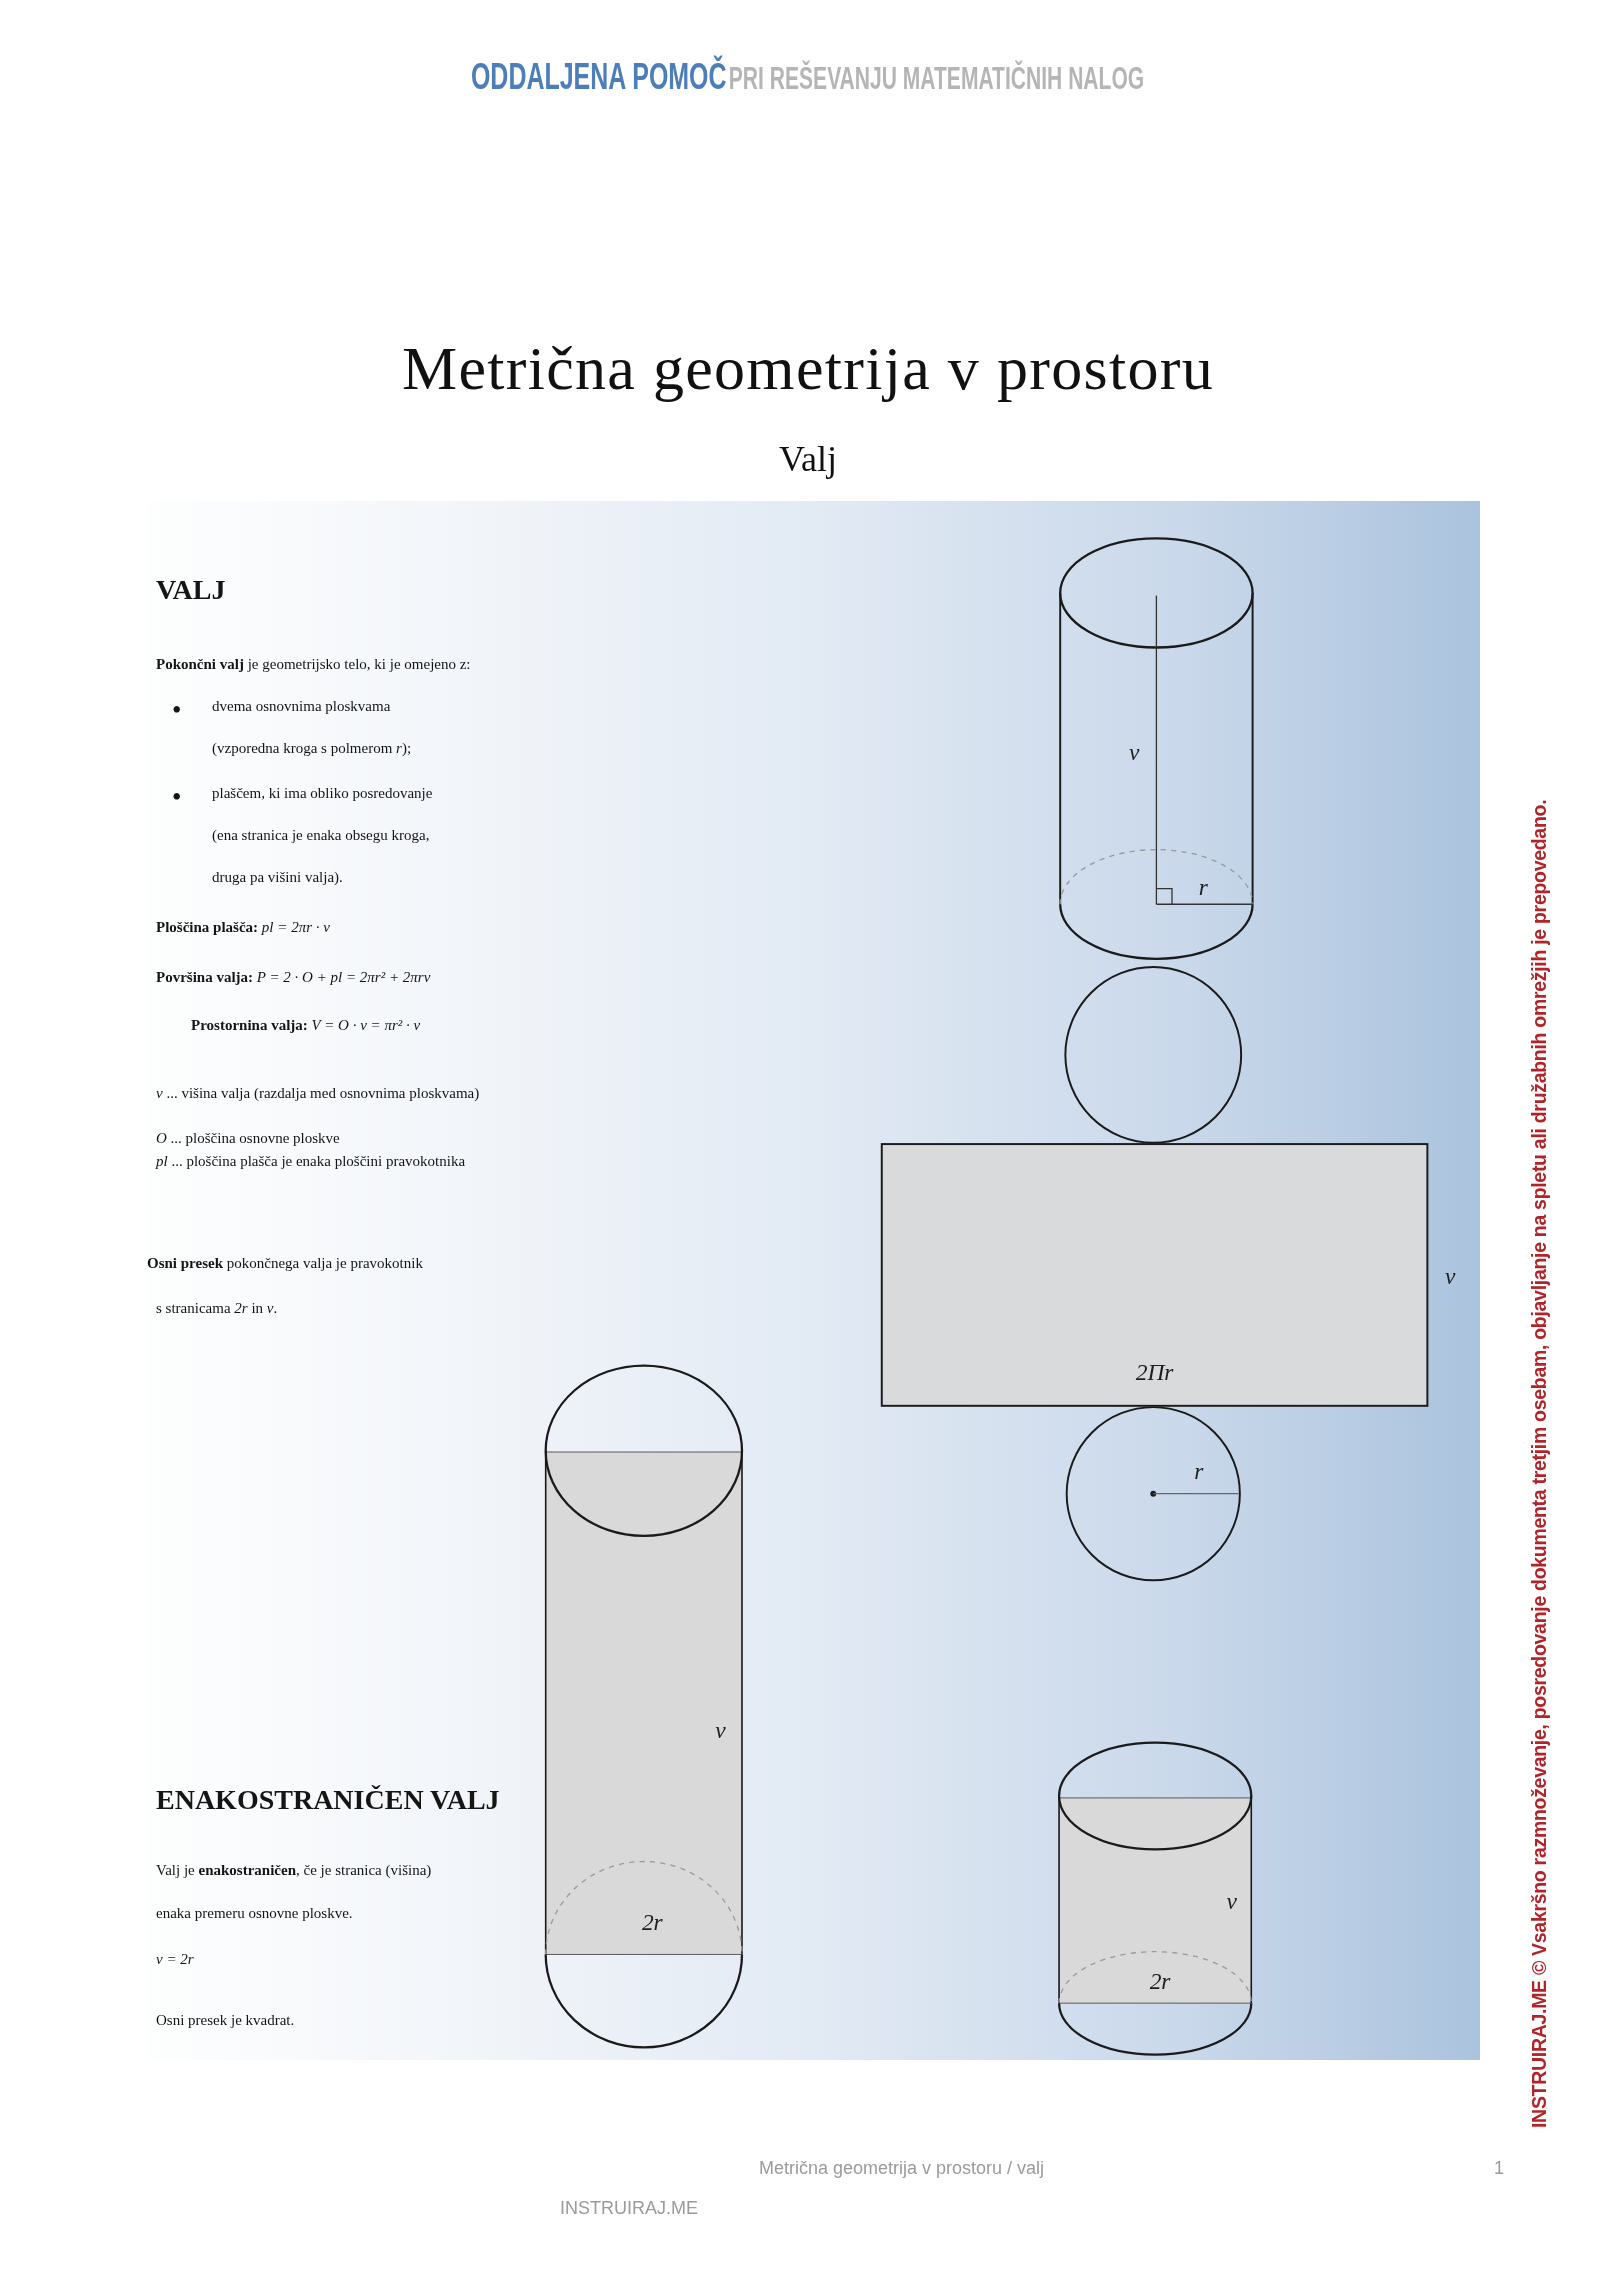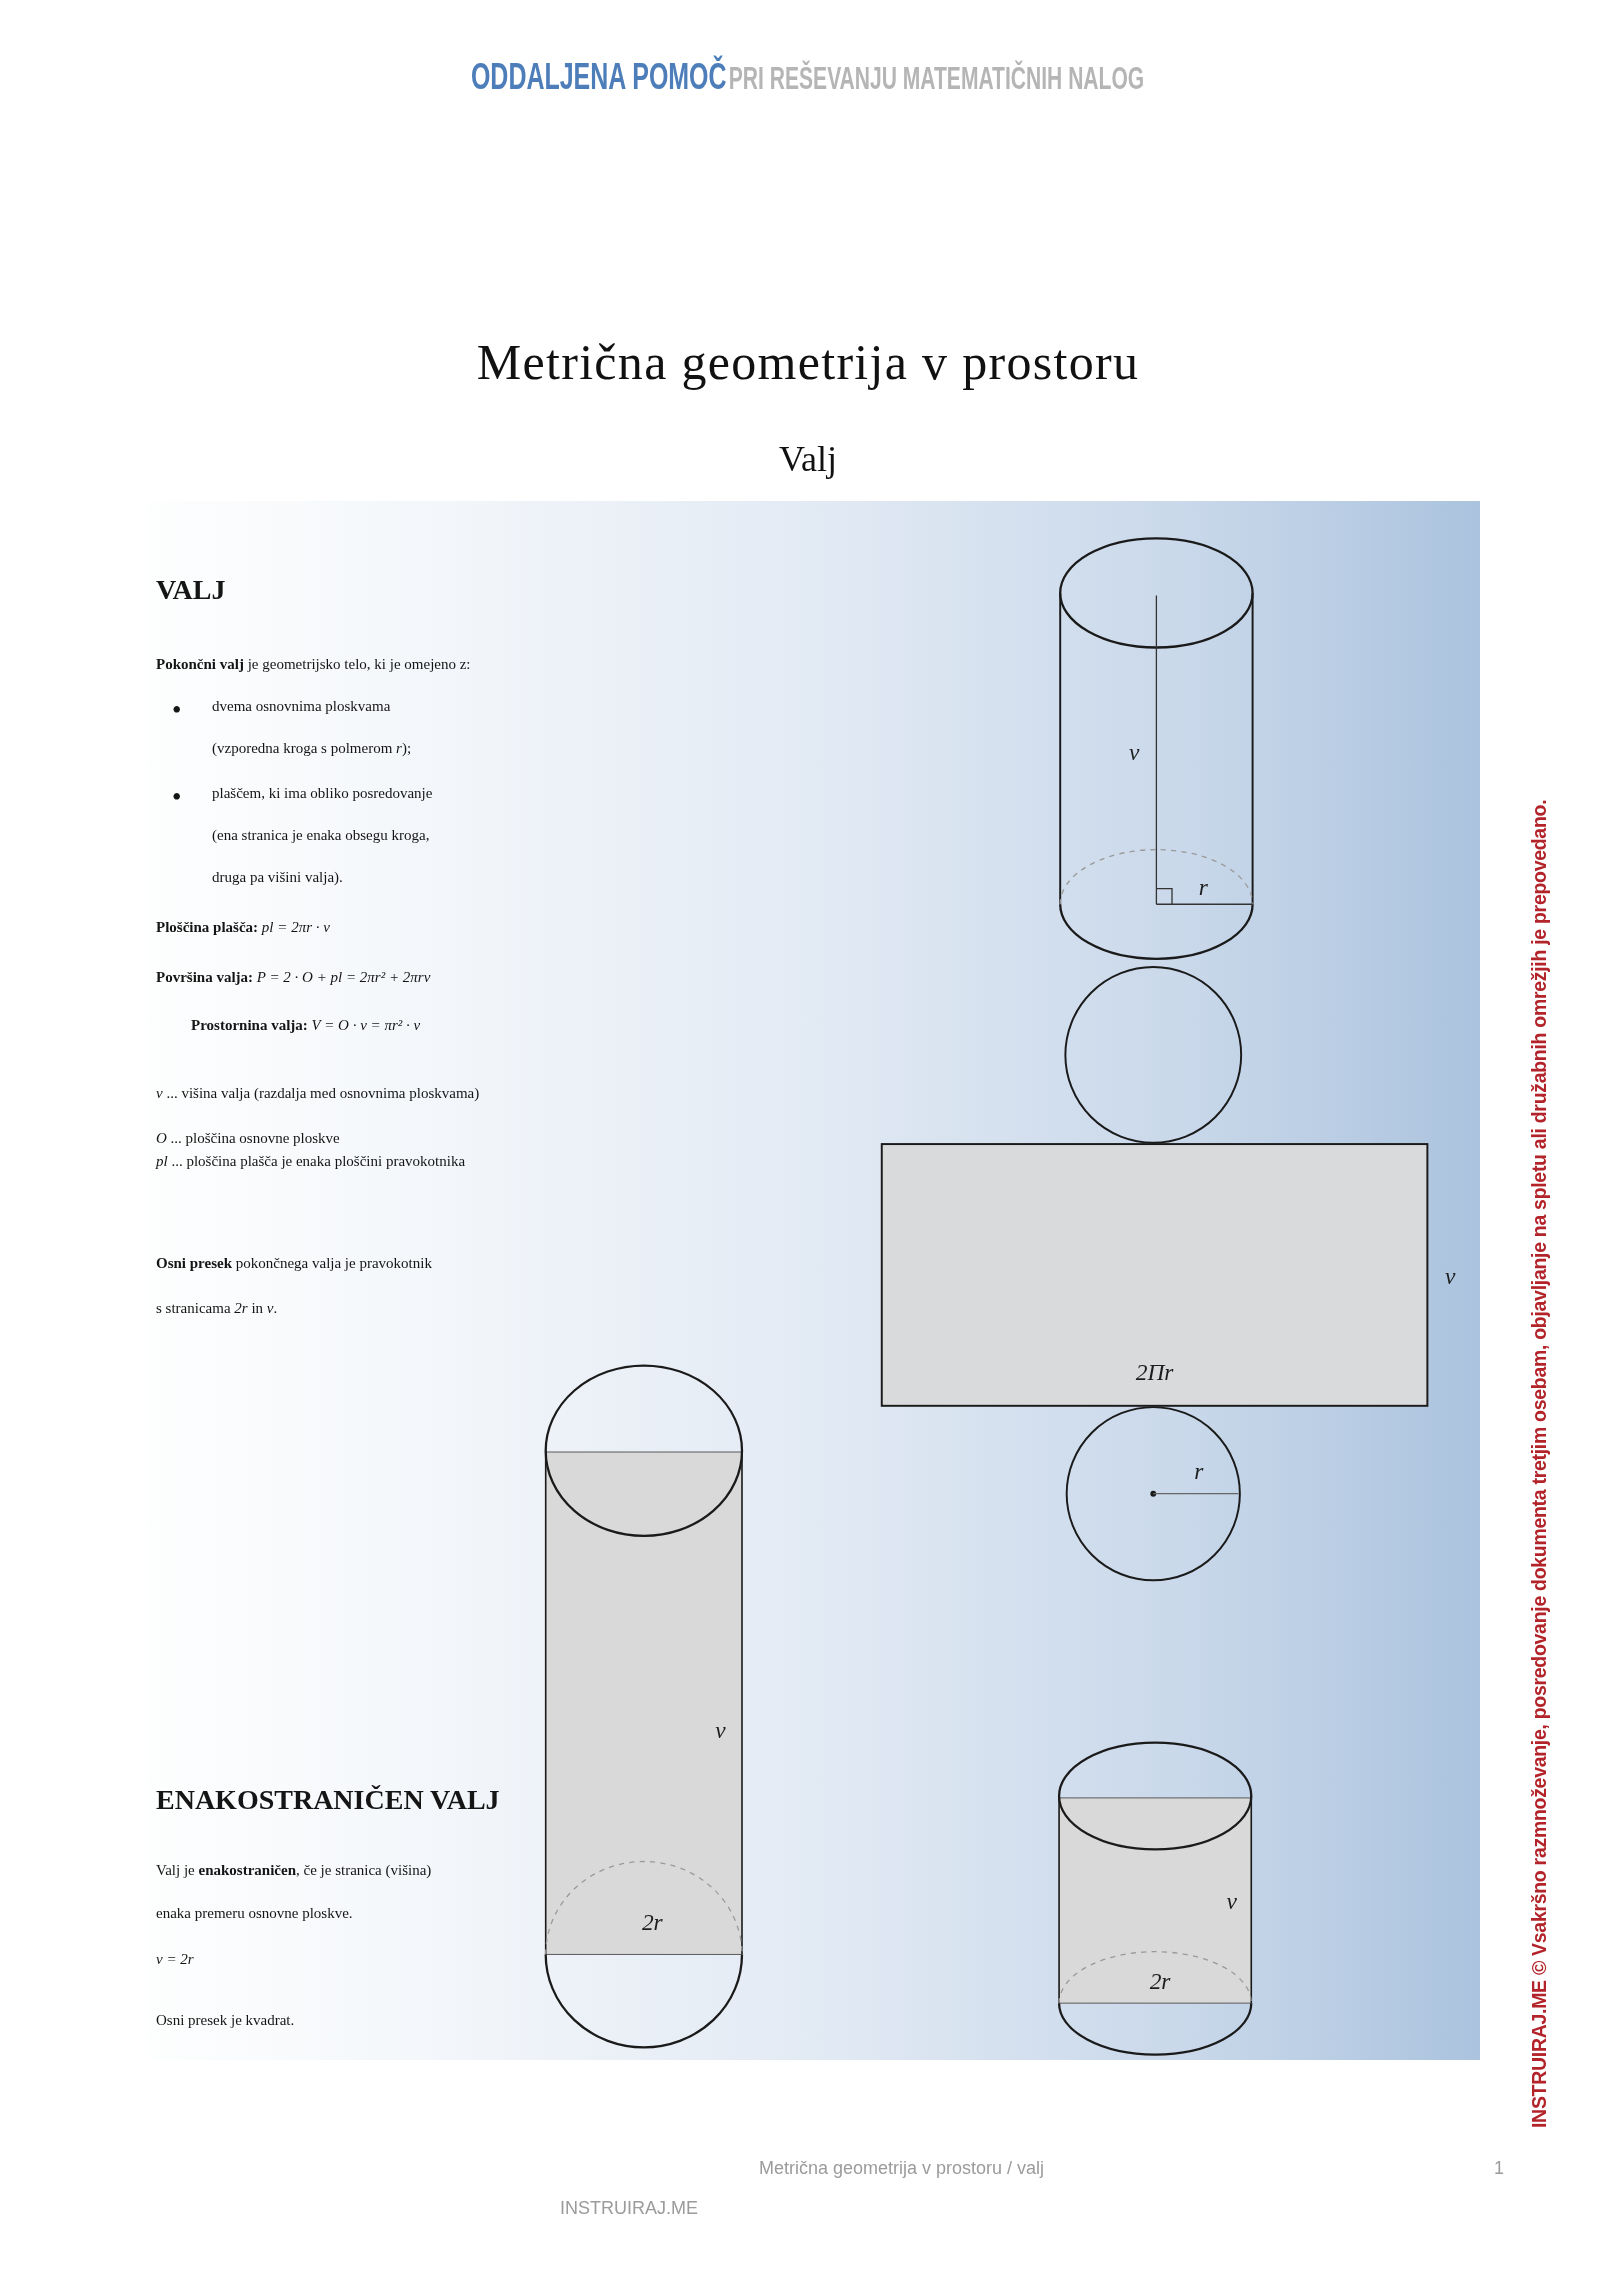--- a/index.html
+++ b/index.html
@@ -13,21 +13,21 @@
   .brandwrap{display:inline-block;transform:scale(0.78,1.18);transform-origin:center top;}
   .brand-primary{font-size:32px;color:#4d7eba;letter-spacing:0px;}
   .brand-secondary{font-size:27px;color:#b5b5b5;letter-spacing:0px;}
   .contactline{top:98px;font-family:"Liberation Sans",sans-serif;font-size:18px;white-space:nowrap;}
   .contactwrap{display:inline-block;transform:scale(0.82,1.05);transform-origin:center top;}
   .phone{color:#8fa6c5;}
   .sep{color:#cccccc;font-size:22px;padding:0 9px;}
   .email{color:#c4c4c4;}
 
   
-  .doc-title{top:333px;font-size:50px;letter-spacing:1.3px;color:#111;}
+  .doc-title{top:333px;font-size:62px;letter-spacing:1.3px;color:#111;}
   .doc-subtitle{top:438px;font-size:36px;color:#111;}
 
   
   .band{left:147px;top:501px;width:1333px;height:1559px;
         background:linear-gradient(90deg,#fdfefe 0%,#f3f6fa 22%,#e2eaf4 50%,#c9d8ea 78%,#abc3de 100%);}
 
   
   .h2{font-size:28px;font-weight:bold;white-space:nowrap;}
   .t{font-size:15px;white-space:nowrap;}
   .t b{font-weight:bold;}
@@ -100,21 +100,21 @@
   <div class="abs t" style="left:156px;top:1085px;">
     <span class="it">v</span><span> ... višina valja (razdalja med osnovnima ploskvama)</span>
   </div>
   <div class="abs t" style="left:156px;top:1130px;">
     <span class="it">O</span><span> ... ploščina osnovne ploskve</span>
   </div>
   <div class="abs t" style="left:156px;top:1153px;">
     <span class="it">pl</span><span> ... ploščina plašča je enaka ploščini pravokotnika</span>
   </div>
 
-  <div class="abs t" style="left:156px;top:1255px;">
+  <div class="abs t" style="left:147px;top:1255px;">
     <b>Osni presek</b><span> pokončnega valja je pravokotnik</span>
   </div>
   <div class="abs t" style="left:156px;top:1300px;">
     <span>s stranicama </span><span class="it">2r</span><span> in </span><span class="it">v</span><span>.</span>
   </div>
 
   <div class="abs h2" style="left:156px;top:1784px;">ENAKOSTRANIČEN VALJ</div>
   <div class="abs t" style="left:156px;top:1862px;">
     <span>Valj je </span><b>enakostraničen</b><span>, če je stranica (višina)</span>
   </div>

